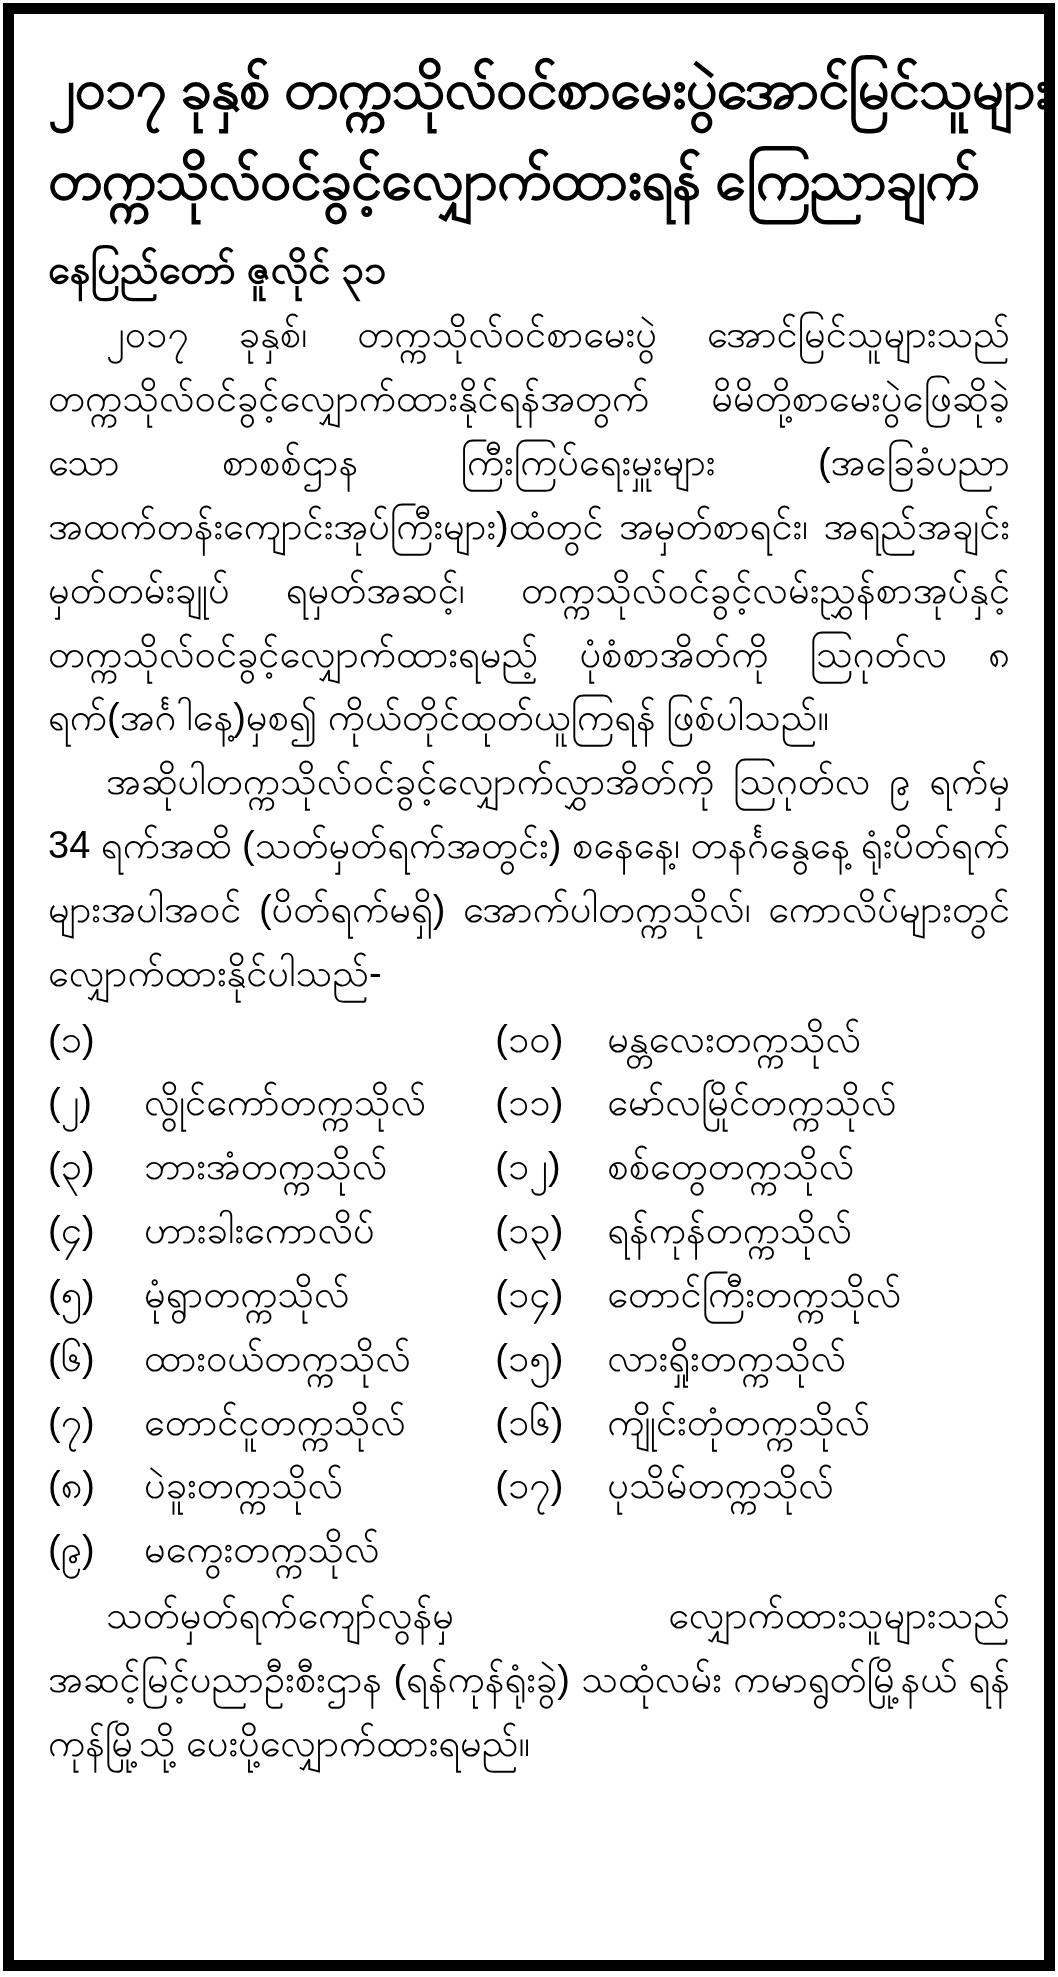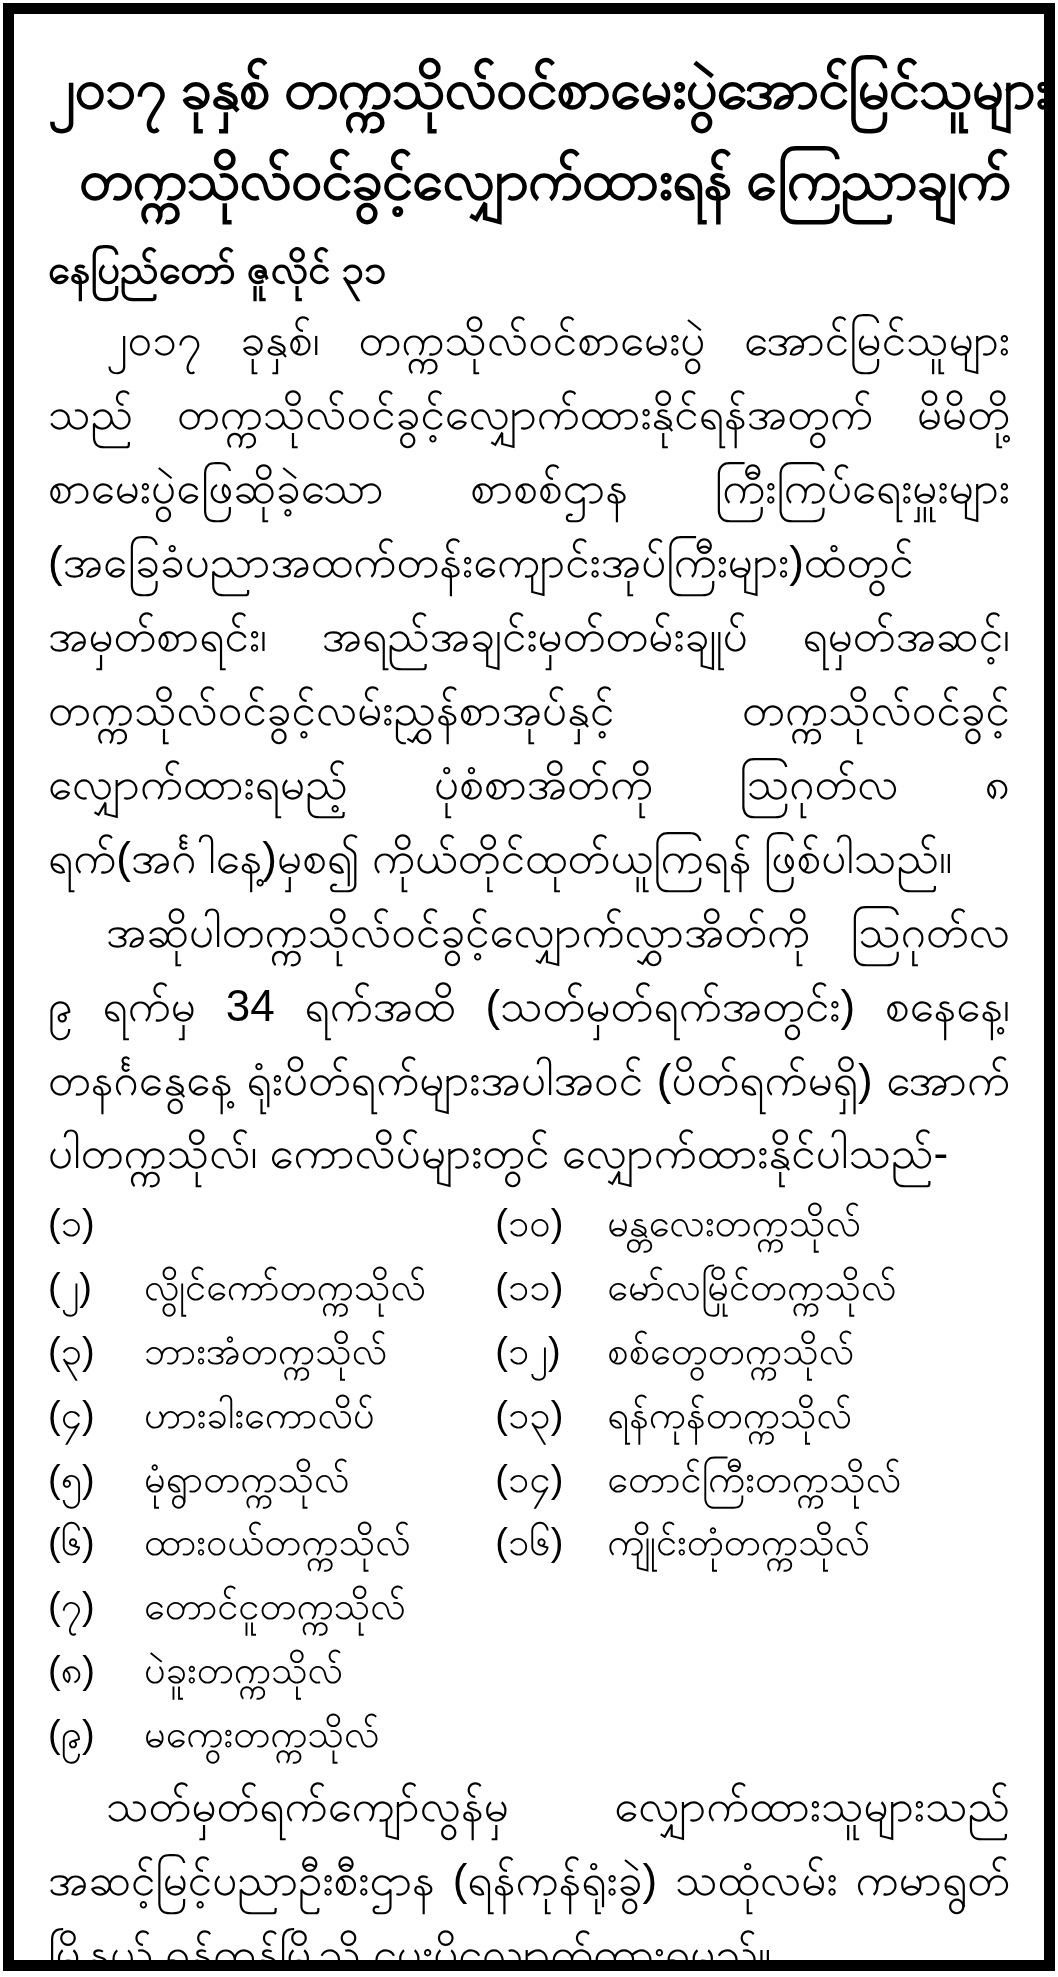--- a/index.html
+++ b/index.html
@@ -21,39 +21,39 @@
     top: 3px;
     right: 3px;
     bottom: 6px;
     border: 11px solid #000000;
     background: #ffffff;
     box-sizing: border-box;
     padding: 26px 34px 18px 34px;
     overflow: hidden;
   }
   .headline {
-    text-align: right;
+    text-align: left;
     font-weight: 800;
     font-size: 56px;
     line-height: 1.62;
     letter-spacing: -1px;
     margin: 4px 0 14px 0;
   }
   .headline .headline-line {
     display: block;
     white-space: nowrap;
   }
   .dateline {
     font-weight: 700;
     font-size: 40px;
     line-height: 1.5;
     margin: 12px 0 4px 0;
   }
   .para {
-    font-size: 44px;
+    font-size: 38px;
     line-height: 1.68;
     text-align: justify;
     margin: 0;
   }
   .para.indent {
     text-indent: 58px;
   }
   .uni-columns {
     display: flex;
     flex-direction: row;
@@ -154,22 +154,30 @@
       </div>
       <div class="uni-row">
         <span class="uni-num">(၁၃)</span>
         <span class="uni-name">ရန်ကုန်တက္ကသိုလ်</span>
       </div>
       <div class="uni-row">
         <span class="uni-num">(၁၄)</span>
         <span class="uni-name">တောင်ကြီးတက္ကသိုလ်</span>
       </div>
       <div class="uni-row">
+        <span class="uni-num">(၁၅)</span>
+        <span class="uni-name">လားရှိုးတက္ကသိုလ်</span>
+      </div>
+      <div class="uni-row">
         <span class="uni-num">(၁၆)</span>
         <span class="uni-name">ကျိုင်းတုံတက္ကသိုလ်</span>
+      </div>
+      <div class="uni-row">
+        <span class="uni-num">(၁၇)</span>
+        <span class="uni-name">ပုသိမ်တက္ကသိုလ်</span>
       </div>
     </div>
   </div>
 
   <p class="para indent">သတ်မှတ်ရက်ကျော်လွန်မှ လျှောက်ထားသူများသည် အဆင့်မြင့်ပညာဦးစီးဌာန (ရန်ကုန်ရုံးခွဲ) သထုံလမ်း ကမာရွတ်မြို့နယ် ရန်ကုန်မြို့သို့ ပေးပို့လျှောက်ထားရမည်။</p>
 
 
 </div>
 
 </body></html>

